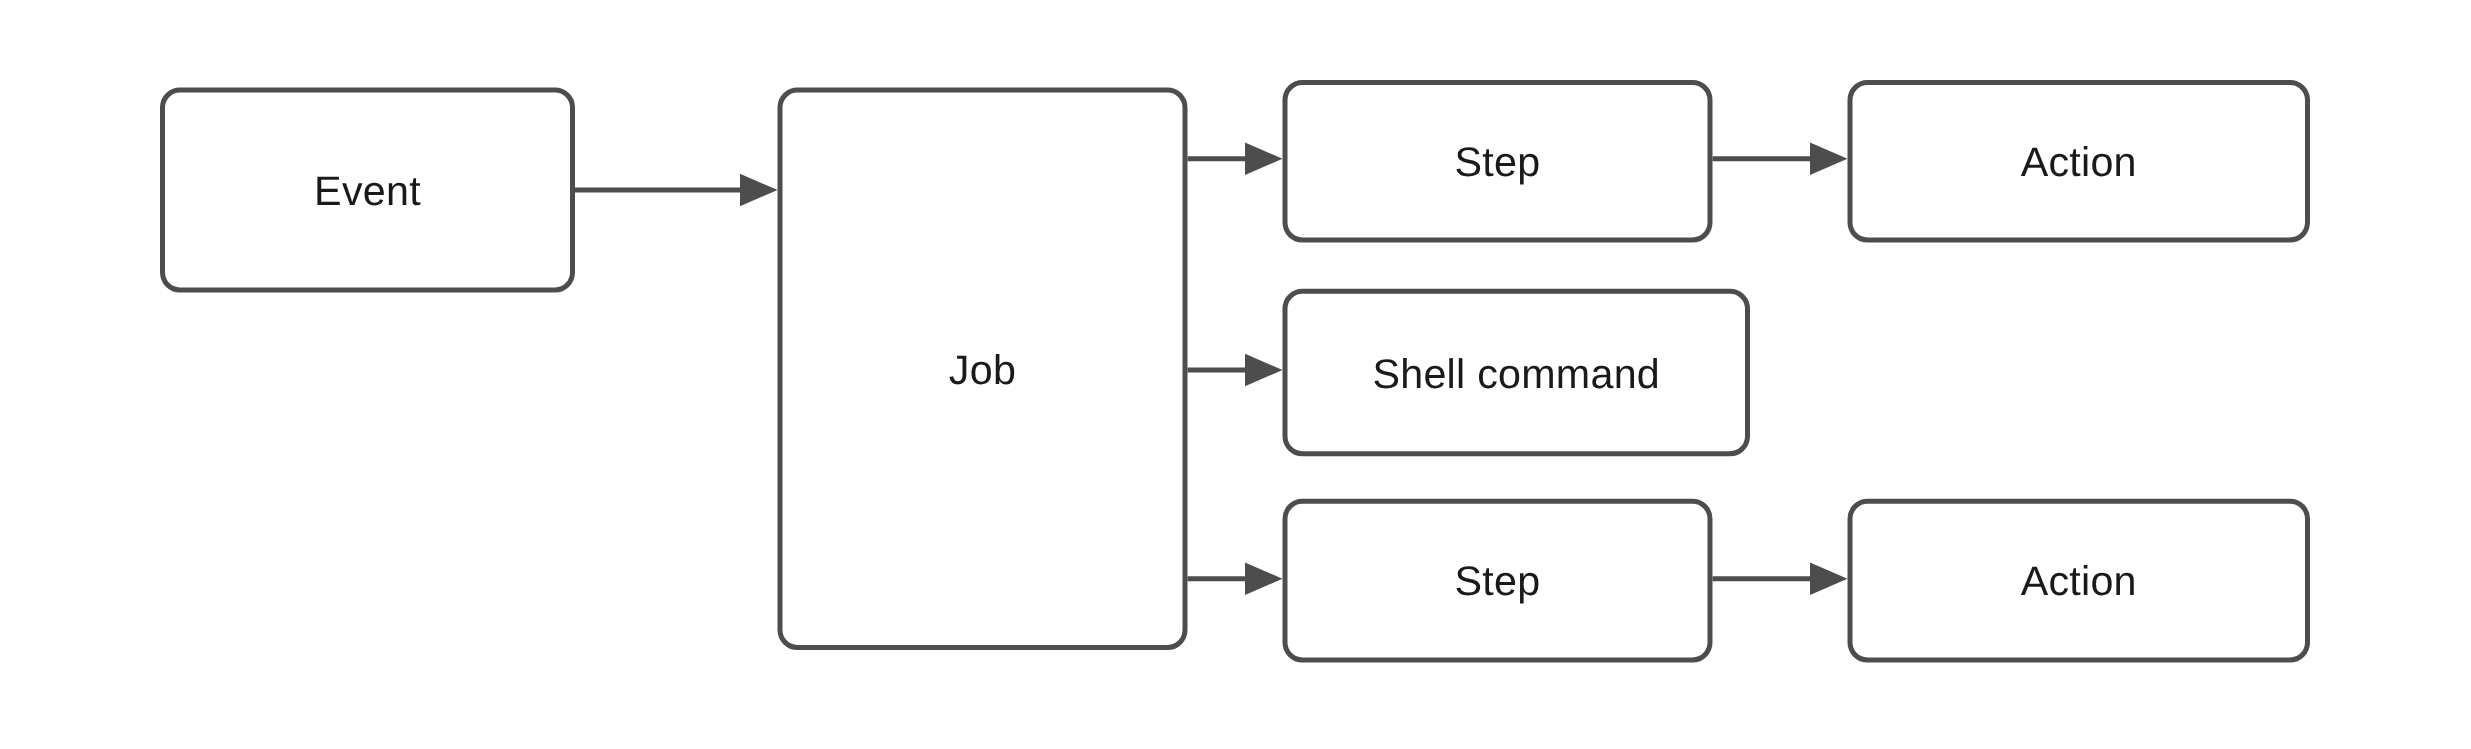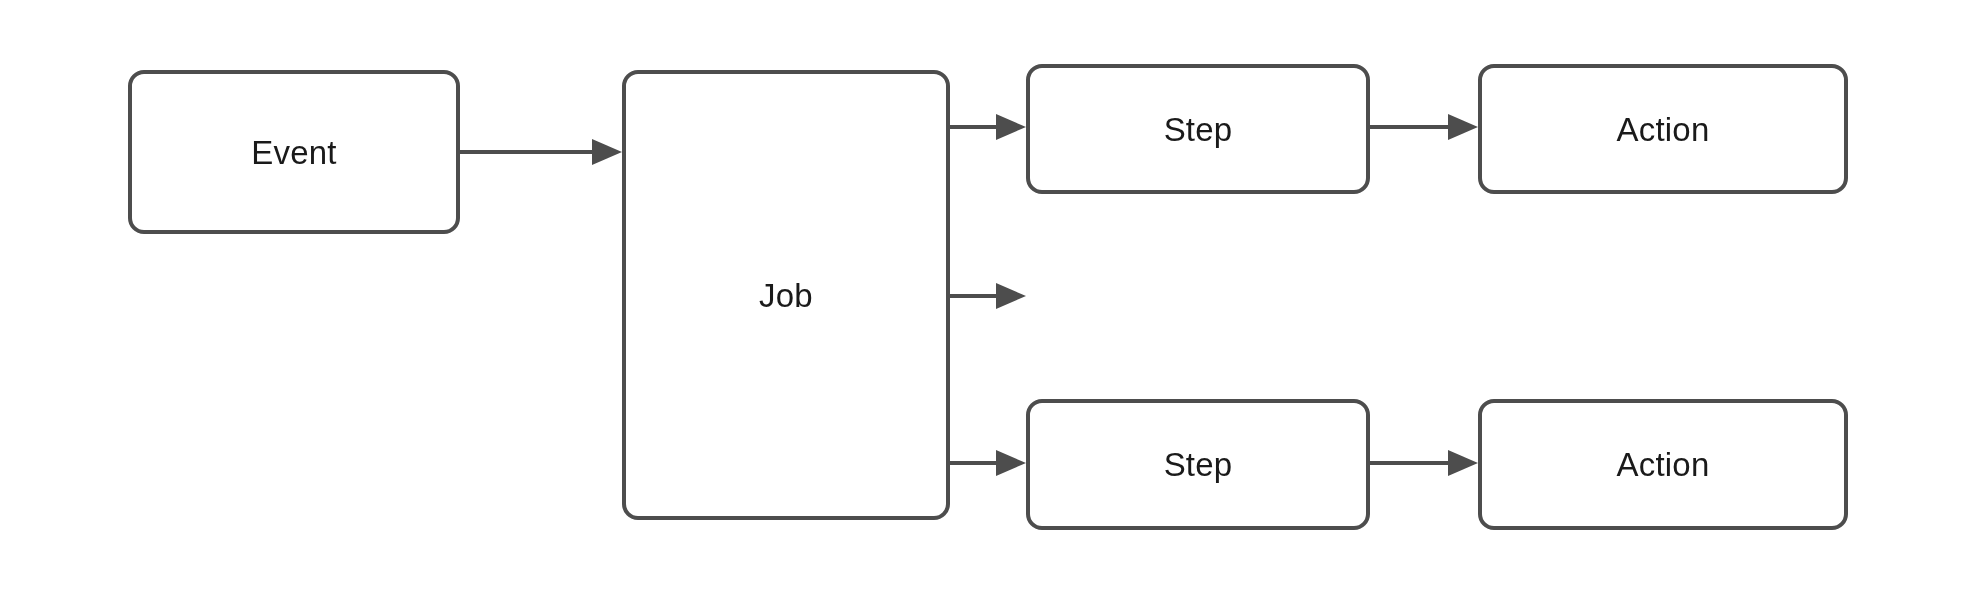--- a/index.html
+++ b/index.html
@@ -85,20 +85,23 @@
   </div>
 
   <div class="node" style="left: 1026px; top: 64px; width: 344px; height: 130px; border-color: rgb(77, 77, 77); background: rgb(255, 255, 255);">
     <span class="node-label">Step</span>
   </div>
 
   <div class="node" style="left: 1478px; top: 64px; width: 370px; height: 130px; border-color: rgb(77, 77, 77); background: rgb(255, 255, 255);">
     <span class="node-label">Action</span>
   </div>
 
+  <div class="node" style="left: 1026px; top: 231px; width: 374px; height: 134px; border-color: rgb(77, 77, 77); background: rgb(255, 255, 255);">
+    <span class="node-label">Shell command</span>
+  </div>
 
   <div class="node" style="left: 1026px; top: 399px; width: 344px; height: 131px; border-color: rgb(77, 77, 77); background: rgb(255, 255, 255);">
     <span class="node-label">Step</span>
   </div>
 
   <div class="node" style="left: 1478px; top: 399px; width: 370px; height: 131px; border-color: rgb(77, 77, 77); background: rgb(255, 255, 255);">
     <span class="node-label">Action</span>
   </div>
 
 </div>

